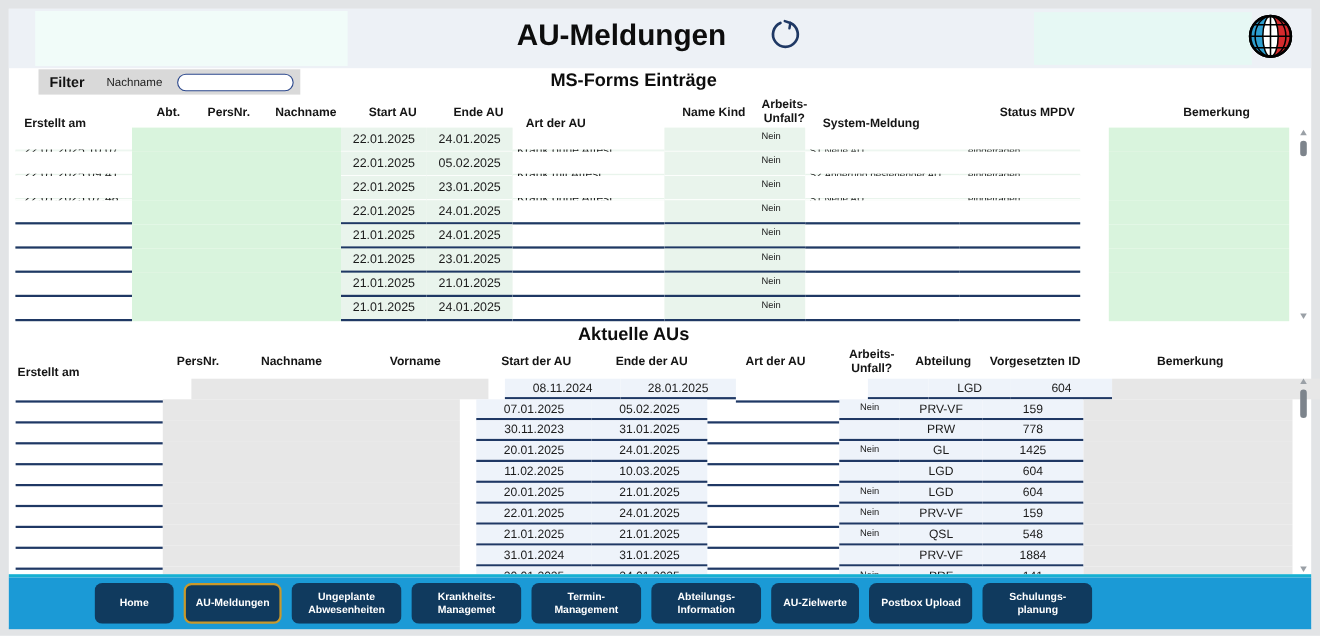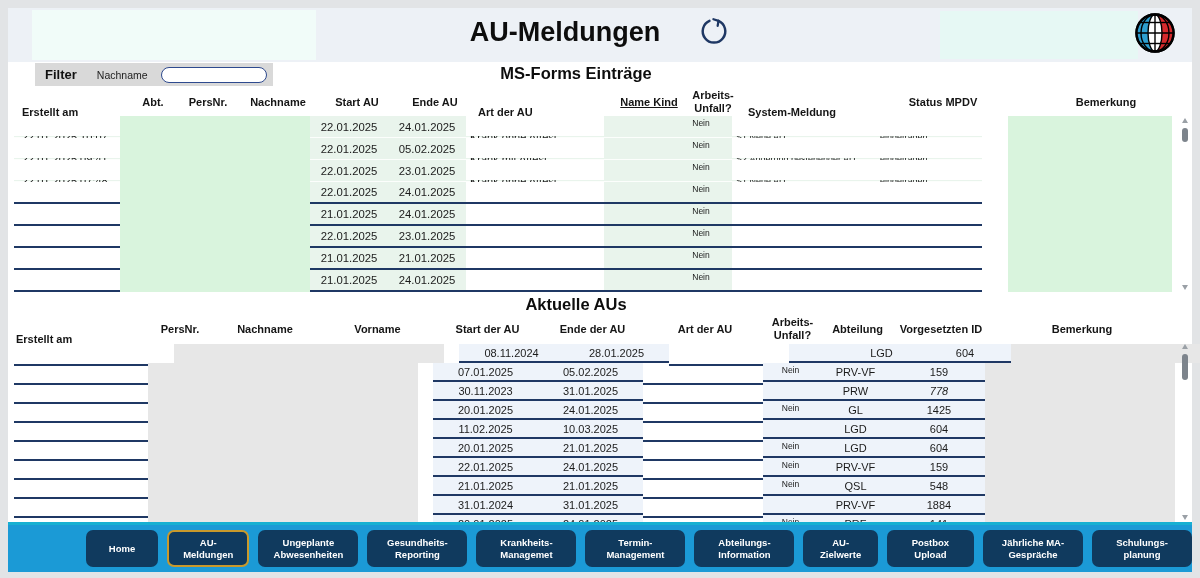--- a/index.html
+++ b/index.html
@@ -90,21 +90,21 @@
 
   <div id="sect1" class="sect">MS-Forms Einträge</div>
   <div id="t1-head" class="thead">
       <div class="hc l pl8" style="width: 106px; white-space: normal;">Erstellt am</div>
       <div class="hc " style="width: 50px; white-space: normal;">Abt.</div>
       <div class="hc " style="width: 60px; white-space: normal;">PersNr.</div>
       <div class="hc " style="width: 80px; white-space: normal;">Nachname</div>
       <div class="hc " style="width: 78px; white-space: normal;">Start AU</div>
       <div class="hc " style="width: 78px; white-space: normal;">Ende AU</div>
       <div class="hc l pl4" style="width: 138px; white-space: normal;">Art der AU</div>
-      <div class="hc " style="width: 66px; white-space: normal; text-decoration: underline;">Name Kind</div>
+      <div class="hc " style="width: 66px; white-space: normal;">Name Kind</div>
       <div class="hc " style="width: 62px; white-space: normal;">Arbeits-Unfall?</div>
       <div class="hc l pl4" style="width: 140px; white-space: normal;">System-Meldung</div>
       <div class="hc " style="width: 110px; white-space: normal;">Status MPDV</div>
       <div class="hc " style="width: 26px; white-space: normal;"></div>
       <div class="hc " style="width: 164px; white-space: normal;">Bemerkung</div>
     </div>
   <div id="t1-body" class="tbody">
       <div class="row">
         <div class="c l pl8 f11 g" style="width: 106px;">22.01.2025 10:07</div>
         <div class="c redg" style="width: 190px;"></div>
@@ -258,21 +258,21 @@
       </div>
       <div class="row2">
         <div class="c l pl2 f105 b2 bb" style="width: 134px;">14.01.2025 11:35</div>
         <div class="c redgr" style="width: 270px;"></div>
         <div class="c " style="width: 15px;"></div>
         <div class="c f11 b2 bb" style="width: 105px;">30.11.2023</div>
         <div class="c f11 b2 bb" style="width: 105px;">31.01.2025</div>
         <div class="c l pl6 f95 b2 bb" style="width: 120px;">Krank mit Attest</div>
         <div class="c top f85 b2 bb" style="width: 55px;"></div>
         <div class="c f11 b2 bb" style="width: 75px;">PRW</div>
-        <div class="c f11 b2 bb" style="width: 92px; font-style: italic;">778</div>
+        <div class="c f11 b2 bb" style="width: 92px;">778</div>
         <div class="c redgr" style="width: 190px;"></div>
       </div>
       <div class="row2">
         <div class="c l pl2 f105 b2 bb" style="width: 134px;">20.01.2025 05:08</div>
         <div class="c redgr" style="width: 270px;"></div>
         <div class="c " style="width: 15px;"></div>
         <div class="c f11 b2 bb" style="width: 105px;">20.01.2025</div>
         <div class="c f11 b2 bb" style="width: 105px;">24.01.2025</div>
         <div class="c l pl6 f95 b2 bb" style="width: 120px;">Krank mit Attest</div>
         <div class="c top f85 b2 bb" style="width: 55px;">Nein</div>
@@ -358,22 +358,20 @@
     <div class="sb-thumb" style="height:26px;"></div>
     <div class="sb-fill"></div>
     <div class="sb-dn"></div>
   </div>
 
   <div class="teal"></div>
   <div id="navbar" class="nav">
       <div class="navbtn">Home</div>
       <div class="navbtn active">AU-Meldungen</div>
       <div class="navbtn">Ungeplante Abwesenheiten</div>
-      <div class="navbtn">Gesundheits-Reporting</div>
       <div class="navbtn">Krankheits-Managemet</div>
       <div class="navbtn">Termin-Management</div>
       <div class="navbtn">Abteilungs-Information</div>
       <div class="navbtn">AU-Zielwerte</div>
       <div class="navbtn">Postbox Upload</div>
-      <div class="navbtn">Jährliche MA-Gespräche</div>
       <div class="navbtn">Schulungs-planung</div>
     </div>
 </div>
 
 </body></html>

